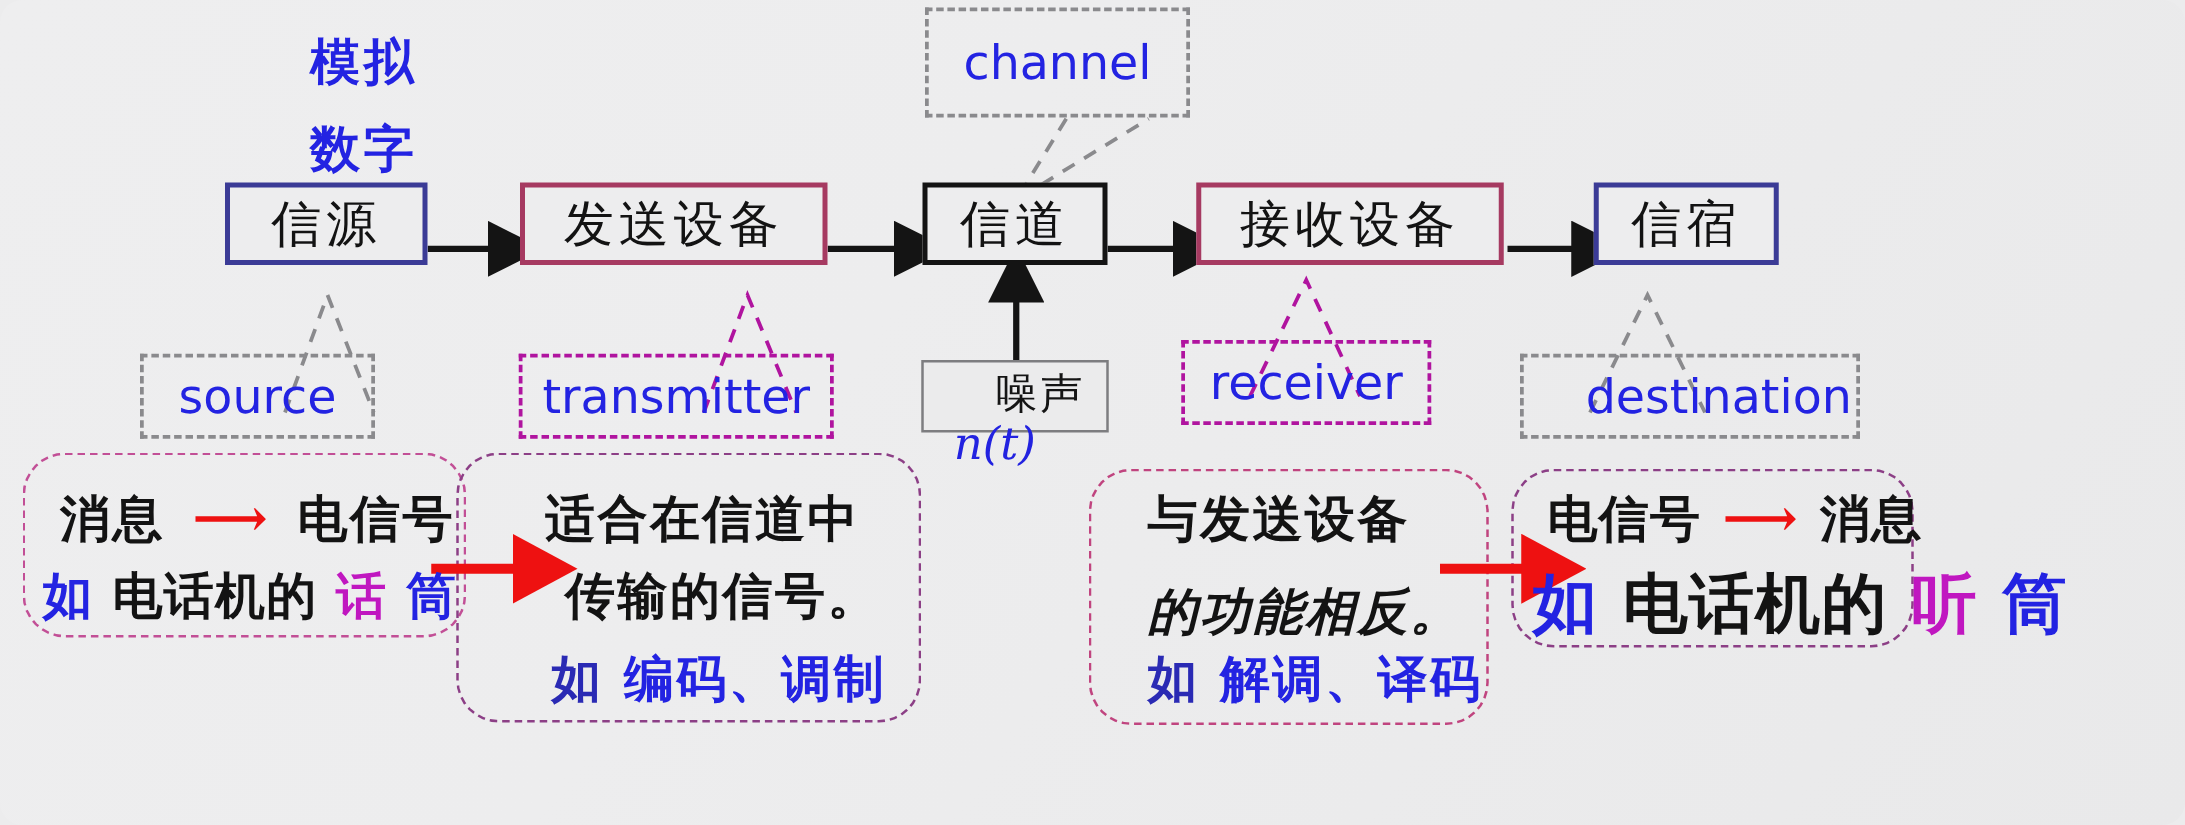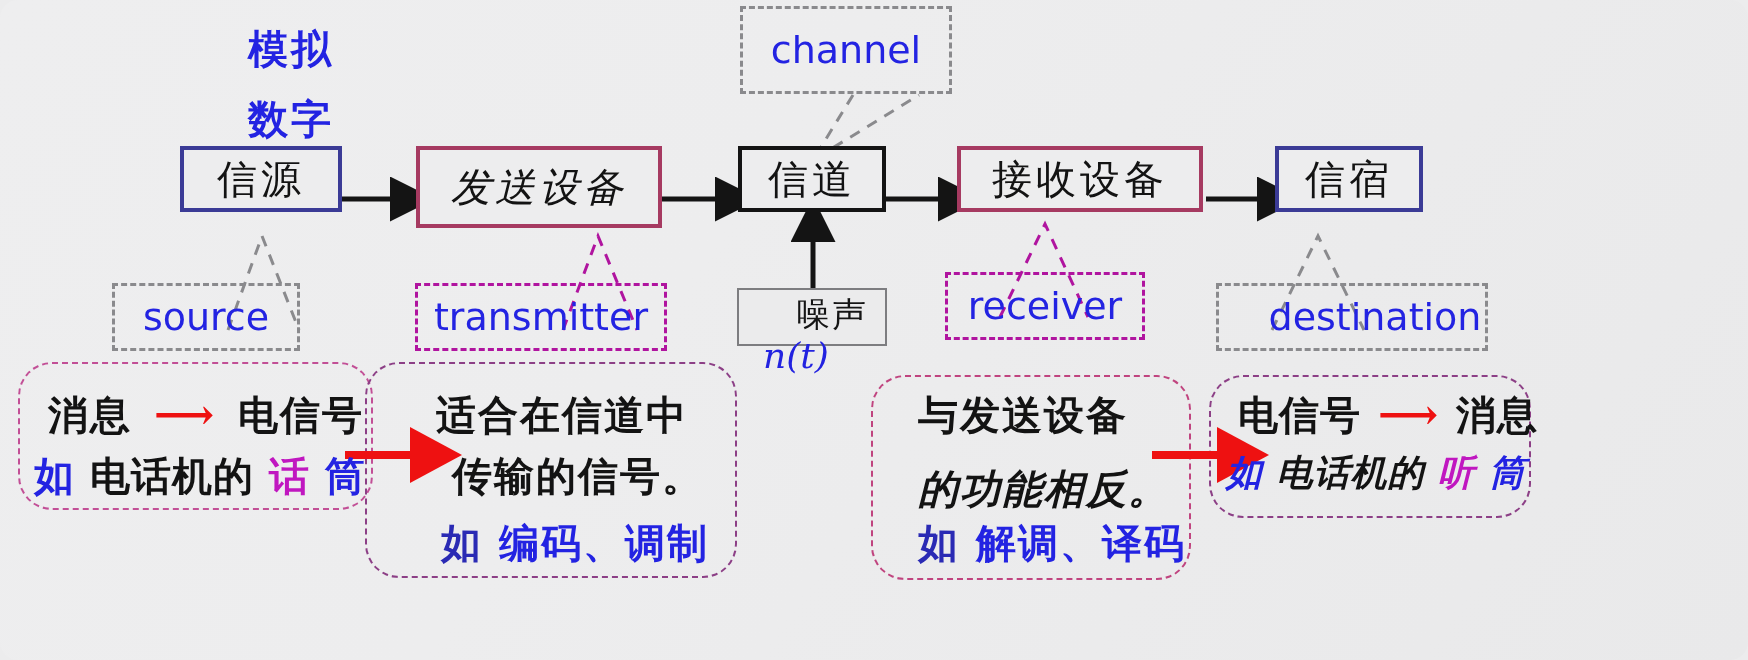--- a/index.html
+++ b/index.html
@@ -140,21 +140,21 @@
 
     <path d="M 563,330 L 598,236 L 637,330" fill="none" stroke="#b0149f" stroke-width="3" stroke-dasharray="11 9"></path>
 
     <path d="M 1000,317 L 1045,224 L 1088,317" fill="none" stroke="#b0149f" stroke-width="3" stroke-dasharray="11 9"></path>
 
     <path d="M 1272,330 L 1318,236 L 1364,330" fill="none" stroke="#8a8a8d" stroke-width="3" stroke-dasharray="11 9"></path>
   </svg>
 
   <div class="chain-box blue" style="left:180px; top:146px; width:162px; height:66px;">信源</div>
 
-  <div class="chain-box maroon" style="left:416px; top:146px; width:246px; height:82px;font-style:italic;">发送设备</div>
+  <div class="chain-box maroon" style="left:416px; top:146px; width:246px; height:66px;">发送设备</div>
 
   <div class="chain-box black" style="left:738px; top:146px; width:148px; height:66px;">信道</div>
 
   <div class="chain-box maroon" style="left:957px; top:146px; width:246px; height:66px;">接收设备</div>
 
   <div class="chain-box blue" style="left:1275px; top:146px; width:148px; height:66px;">信宿</div>
 
   <div class="noise-box" style="left:737px; top:288px; width:150px; height:58px;">
     <div class="noise-label">噪声</div>
   </div>
@@ -224,20 +224,20 @@
   <div class="dline cn-serif" style="left:918px; top:516px; font-size:40px; letter-spacing:2px;">
     <span class="cn-dblue">如</span>
     <span class="cn-blue">解调、译码</span>
   </div>
 
   <div class="dline cn-serif" style="left:1238px; top:388px; font-size:40px; letter-spacing:1px;">
     <span class="cn-black">电信号</span>
     <span style="color:#ee1111; font-size:42px; padding:0 2px;">⟶</span>
     <span class="cn-black">消息</span>
   </div>
-  <div class="dline cn-serif" style="left:1226px; top:449px; font-size:36px; letter-spacing:1px;font-style:italic;">
+  <div class="dline cn-serif" style="left:1226px; top:449px; font-size:52px; letter-spacing:1px;">
     <span class="cn-blue">如</span>
     <span class="cn-black">电话机的</span>
     <span class="cn-mag">听</span>
     <span class="cn-blue">筒</span>
   </div>
 
 </div>
 
 </body></html>

